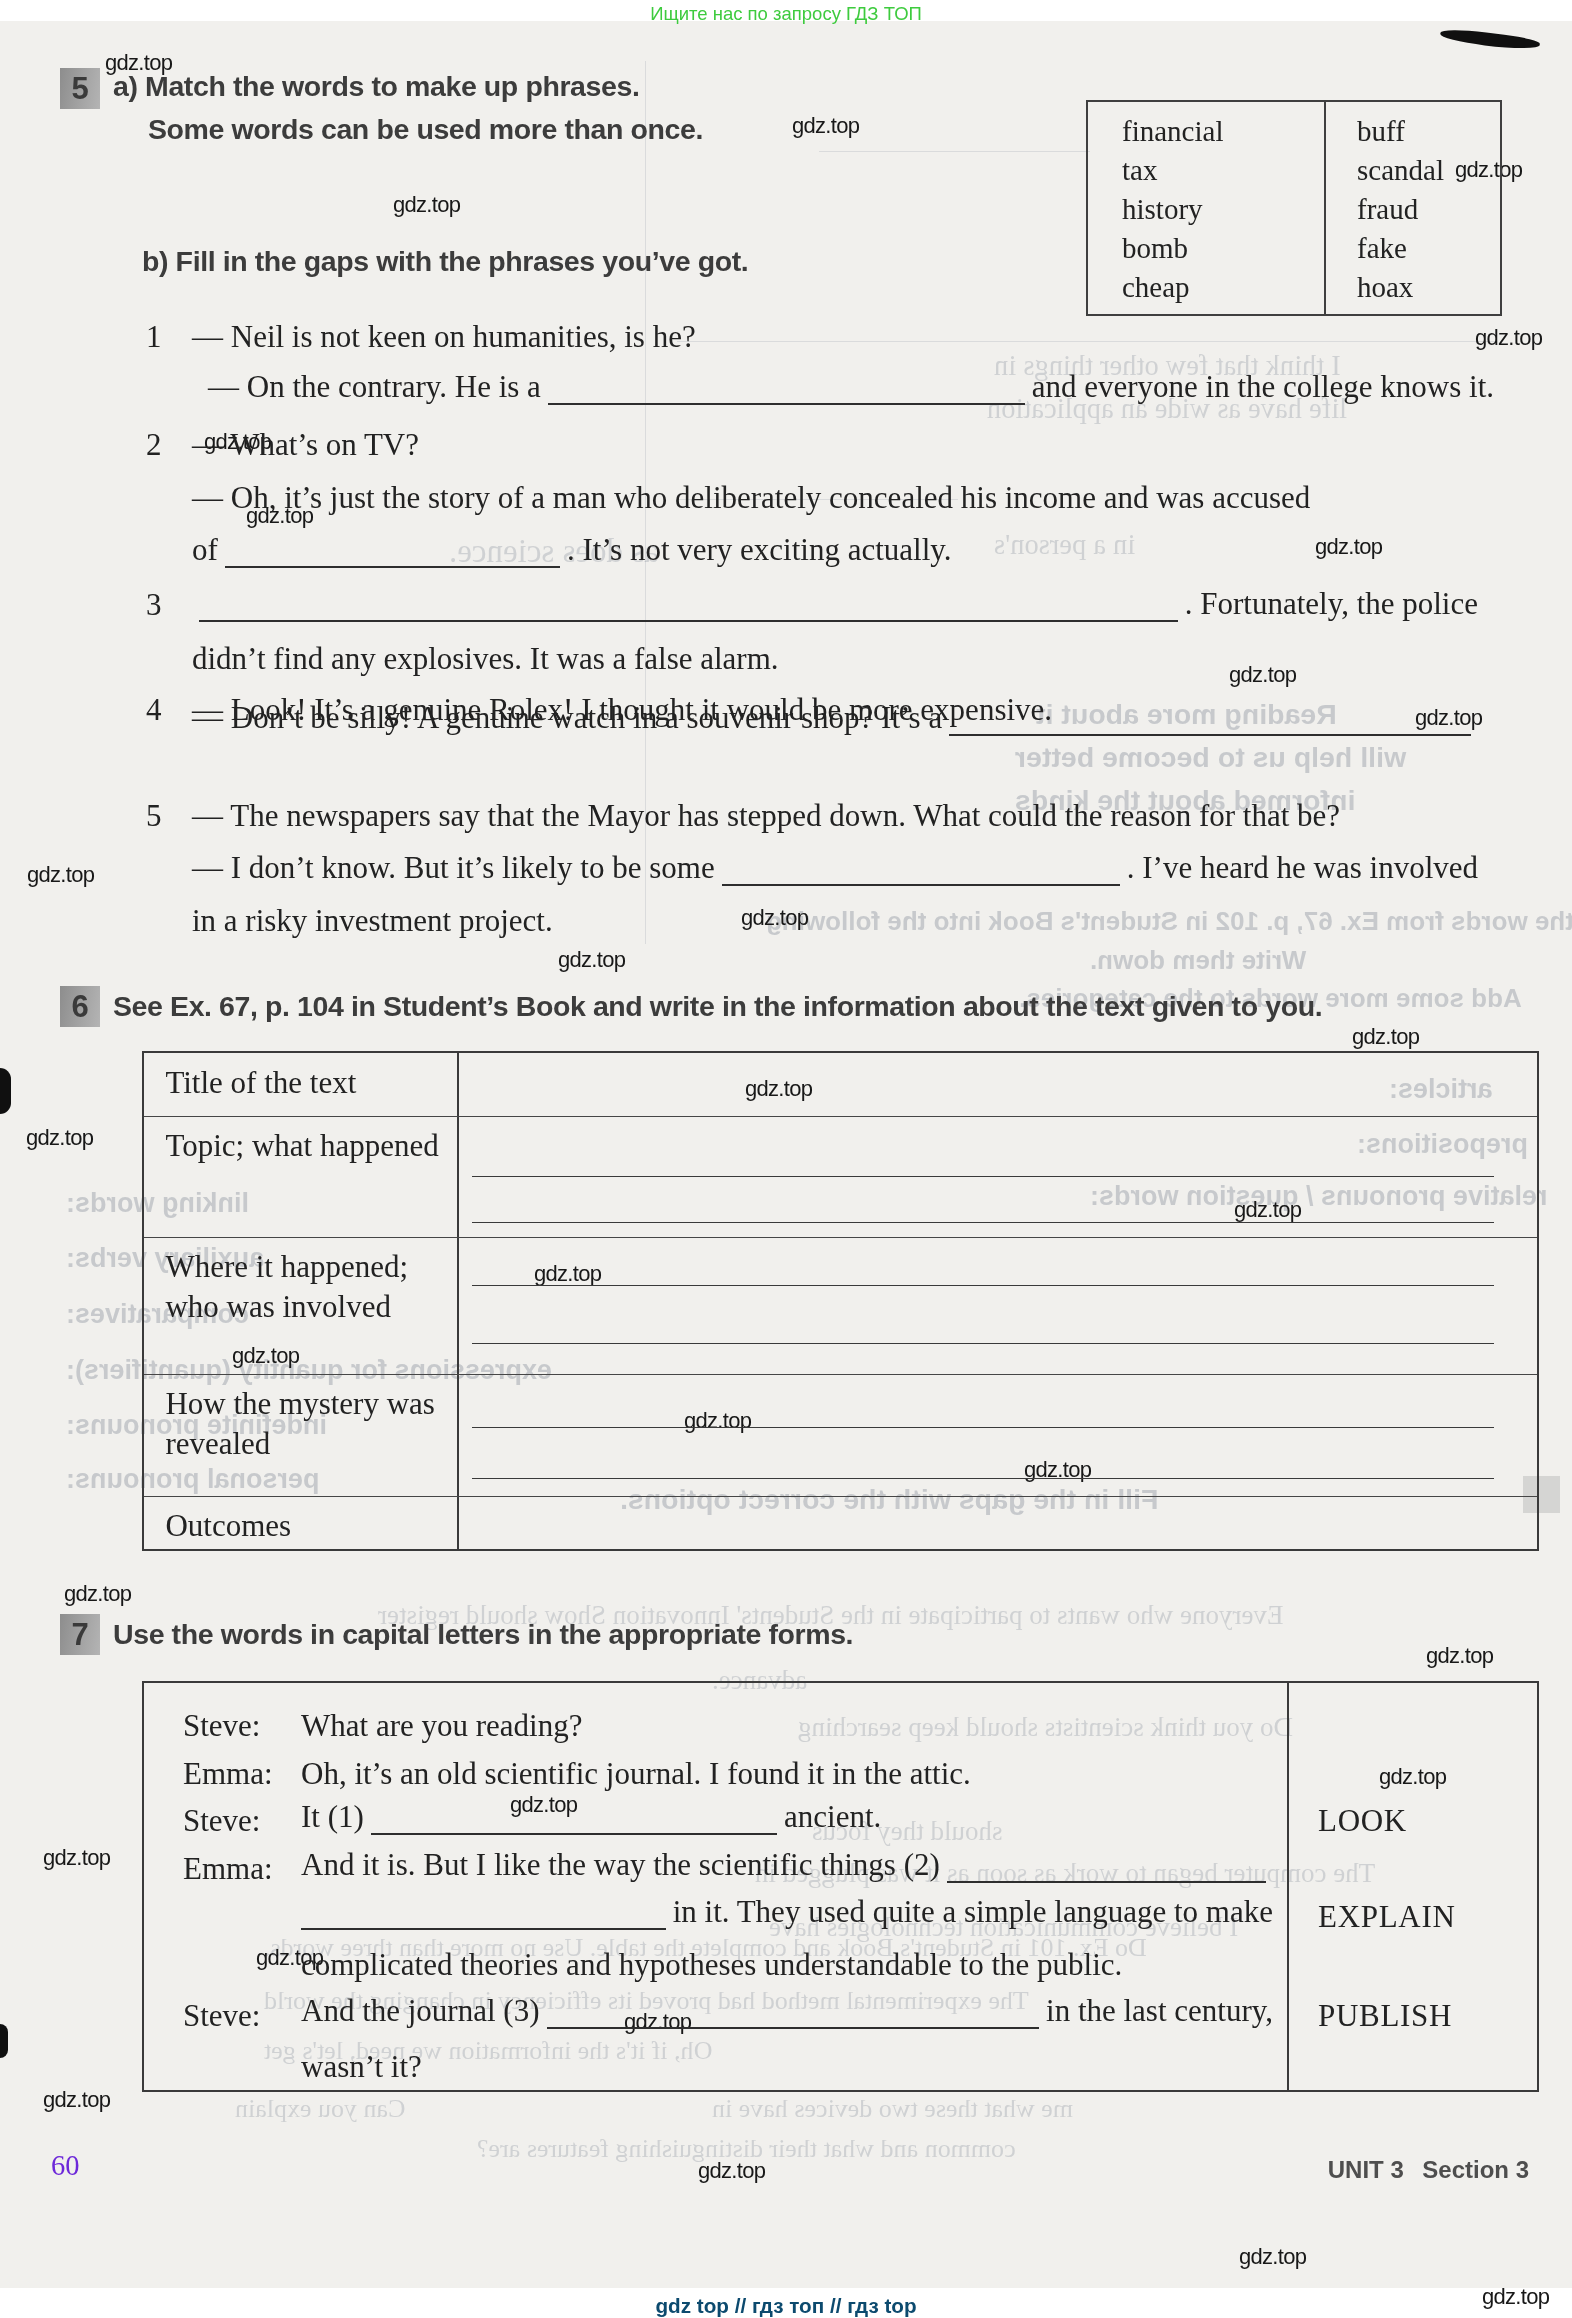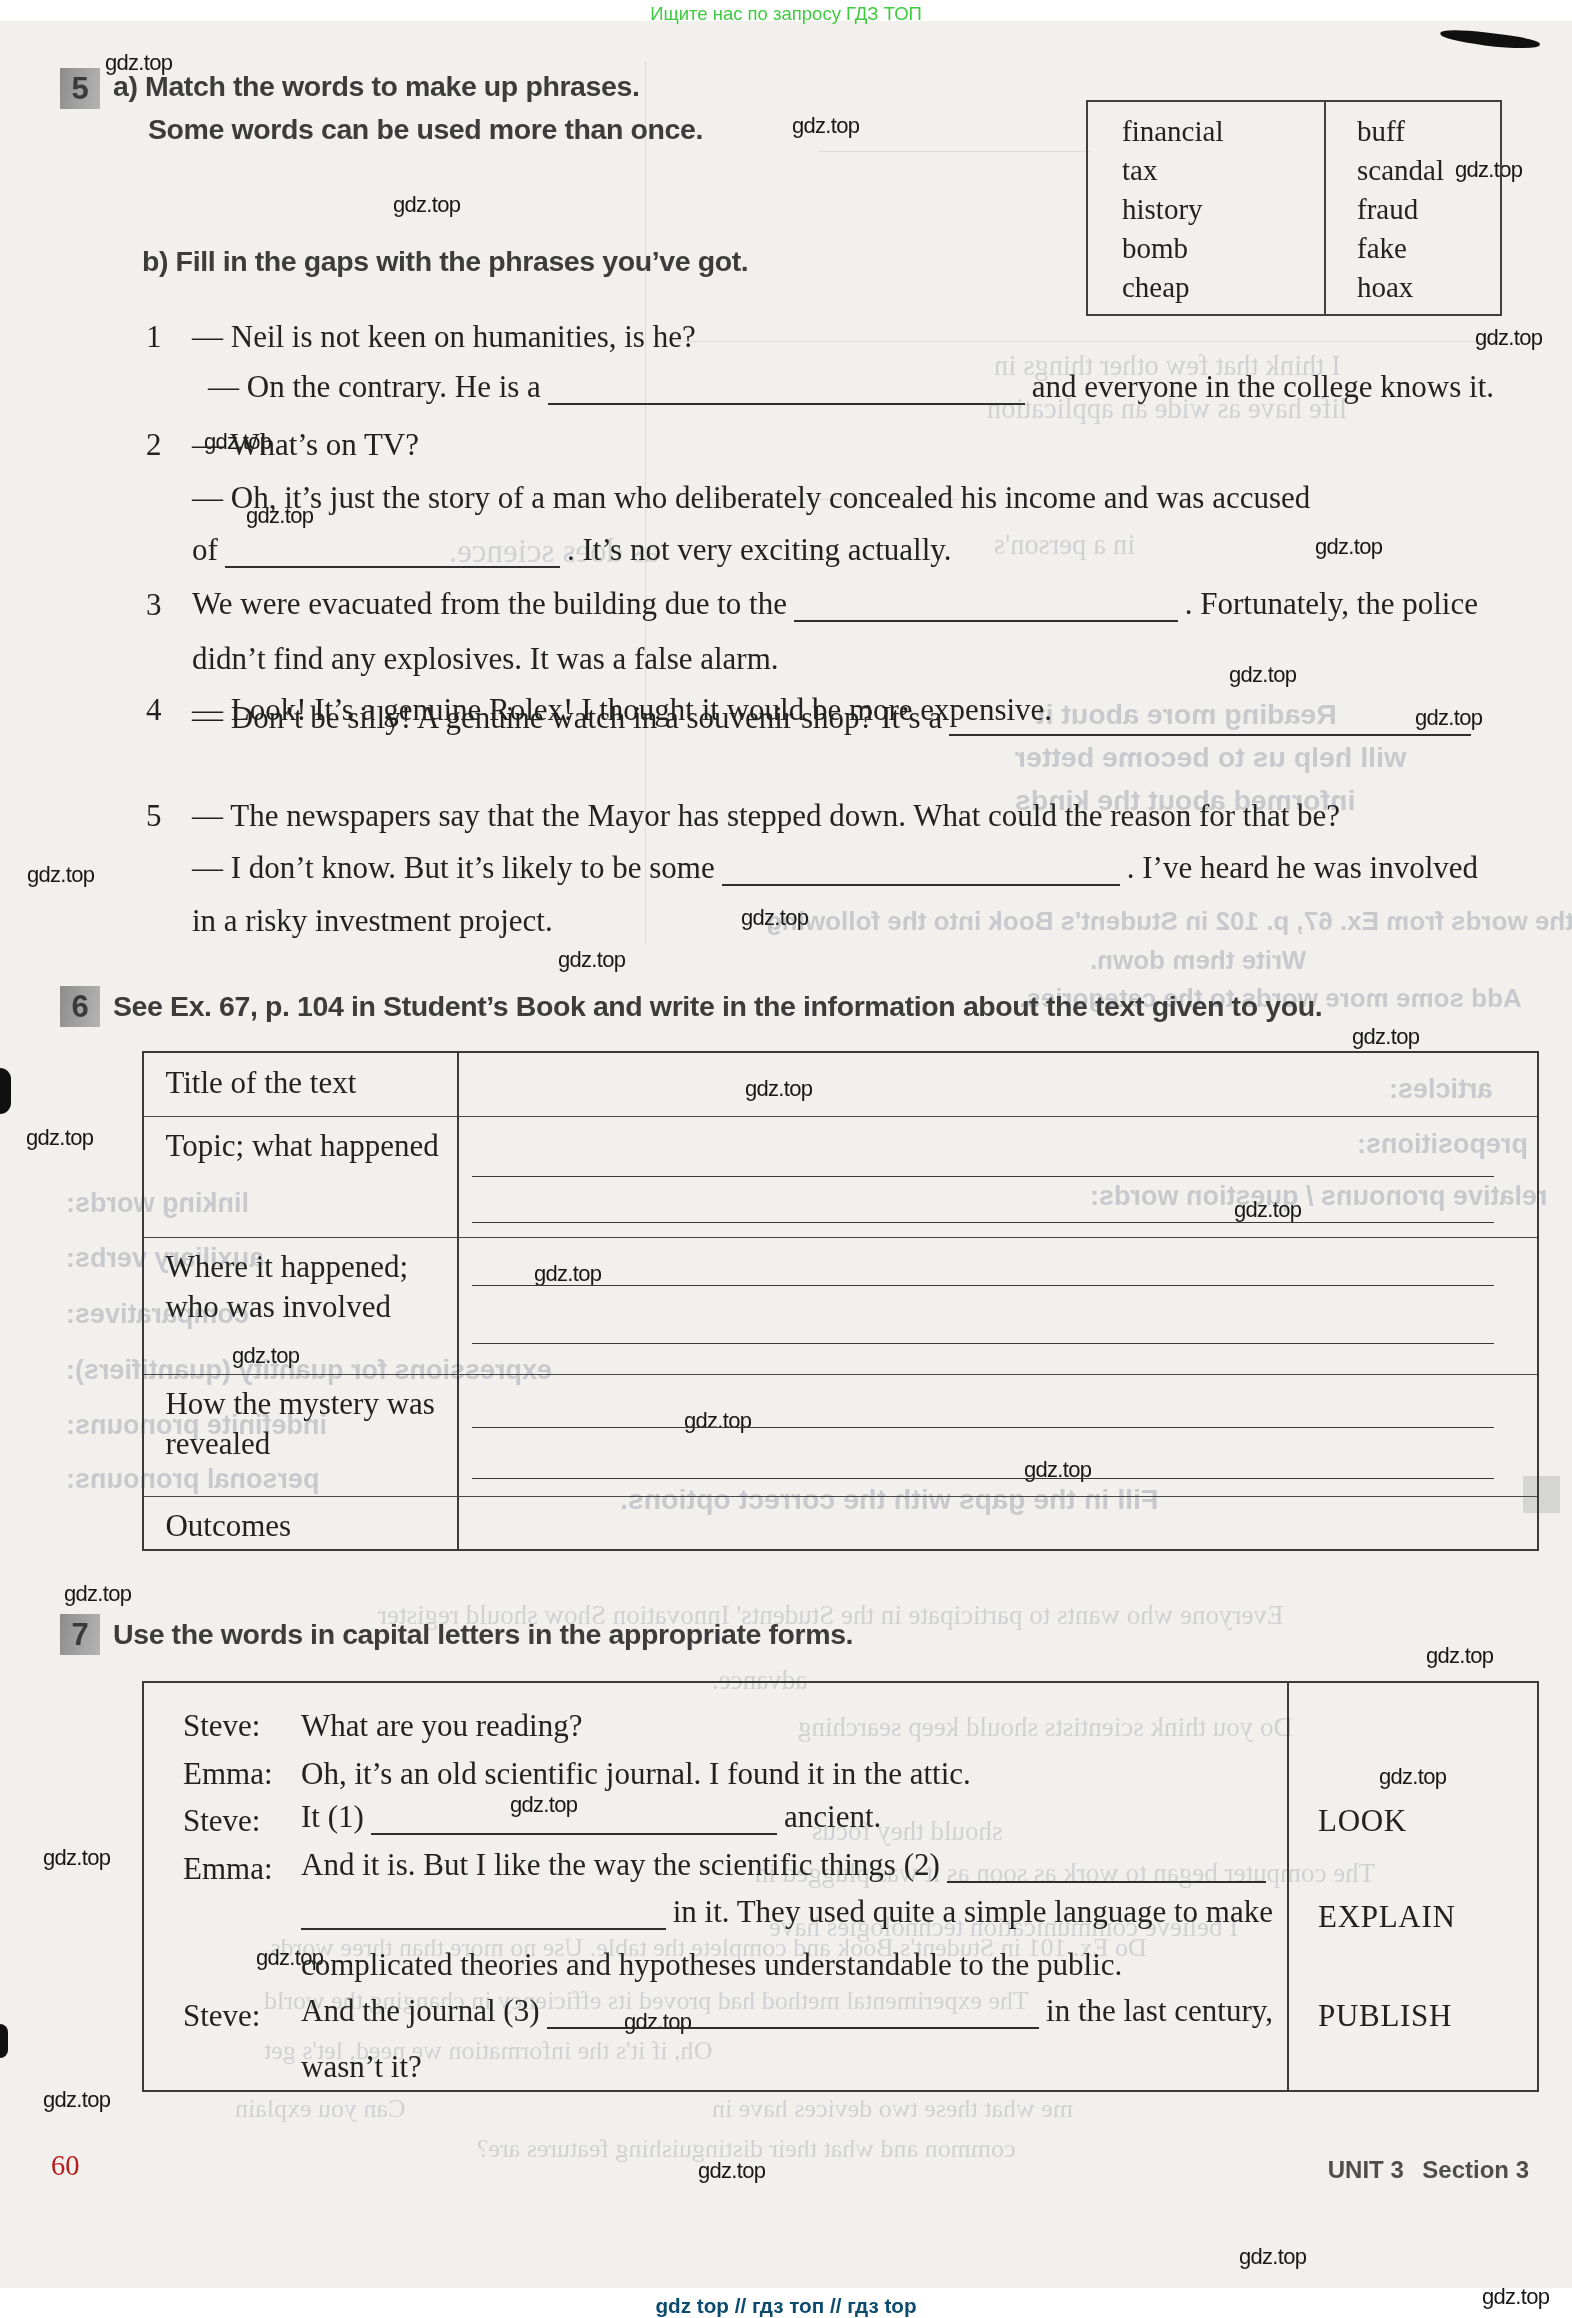--- a/index.html
+++ b/index.html
@@ -37,21 +37,21 @@
   .t-label{position:absolute;left:21.4px;width:281px;white-space:normal;line-height:1.3;font-size:31px;}
   .cell-line{position:absolute;left:328px;width:1022px;height:0;border-top:1.8px solid #3a3a3a;}
 
   .dialog-box{position:absolute;left:142px;top:1681px;width:1393px;height:407px;border:2.5px solid #3a3a3a;}
   .d-vline{position:absolute;left:1143px;top:0;bottom:0;border-left:2.1px solid #3a3a3a;}
   .spk{position:absolute;left:39px;white-space:nowrap;}
   .dtxt{position:absolute;left:157px;white-space:nowrap;}
   .dfl{left:157px;width:972px;}
   .capword{position:absolute;left:1174px;white-space:nowrap;font-size:31px;letter-spacing:0.7px;}
 
-  .footer-page{position:absolute;left:51px;top:2150px;font-size:28.5px;color:#b91c1c;}
+  .footer-page{position:absolute;left:51px;top:2150px;font-size:28.5px;color:#6d28d9;}
   .footer-unit{position:absolute;right:43px;top:2156px;font-family:"Liberation Sans",sans-serif;
                font-weight:700;font-size:24px;color:#4e4e4e;white-space:nowrap;}
   .footer-unit .sep{display:inline-block;width:18.5px;}
 
   .wm{position:absolute;font-family:"Liberation Sans",sans-serif;font-size:22px;color:#181818;
       letter-spacing:-0.7px;white-space:nowrap;}
   .ghost{position:absolute;transform:scaleX(-1);white-space:nowrap;color:#78818f;filter:blur(0.5px);}
   .ghost-serif{font-family:"Liberation Serif",serif;opacity:0.27;}
   .ghost-sans{font-family:"Liberation Sans",sans-serif;opacity:0.34;}
   .ghost-bold{font-weight:700;}
@@ -183,21 +183,20 @@
   <div class="abs-text serif" style="left:192px;top:427px">— What’s on TV?</div>
   <div class="abs-text serif" style="left:192px;top:480px">— Oh, it’s just the story of a man who deliberately concealed his income and was accused</div>
   <div class="fl serif" style="left:192px;top:533px">
     <span class="t">of</span>
     <span class="bl" style="width:335px"></span>
     <span class="t">. It’s not very exciting actually.</span>
   </div>
 
   <div class="inum serif" style="top:587px">3</div>
   <div class="fl serif" style="left:192px;top:587px;width:1286px">
-    <span class="t">We were evacuated from the building due to the</span>
     <span class="bl bl-fill"></span>
     <span class="t">. Fortunately, the police</span>
   </div>
   <div class="abs-text serif" style="left:192px;top:641px">didn’t find any explosives. It was a false alarm.</div>
 
   <div class="inum serif" style="top:692px">4</div>
   <div class="abs-text serif" style="left:192px;top:692px">— Look! It’s a genuine Rolex! I thought it would be more expensive.</div>
   <div class="fl serif" style="left:192px;top:701px;width:1286px">
     <span class="t">— Don’t be silly! A genuine watch in a souvenir shop? It’s a</span>
     <span class="bl bl-fill"></span>

